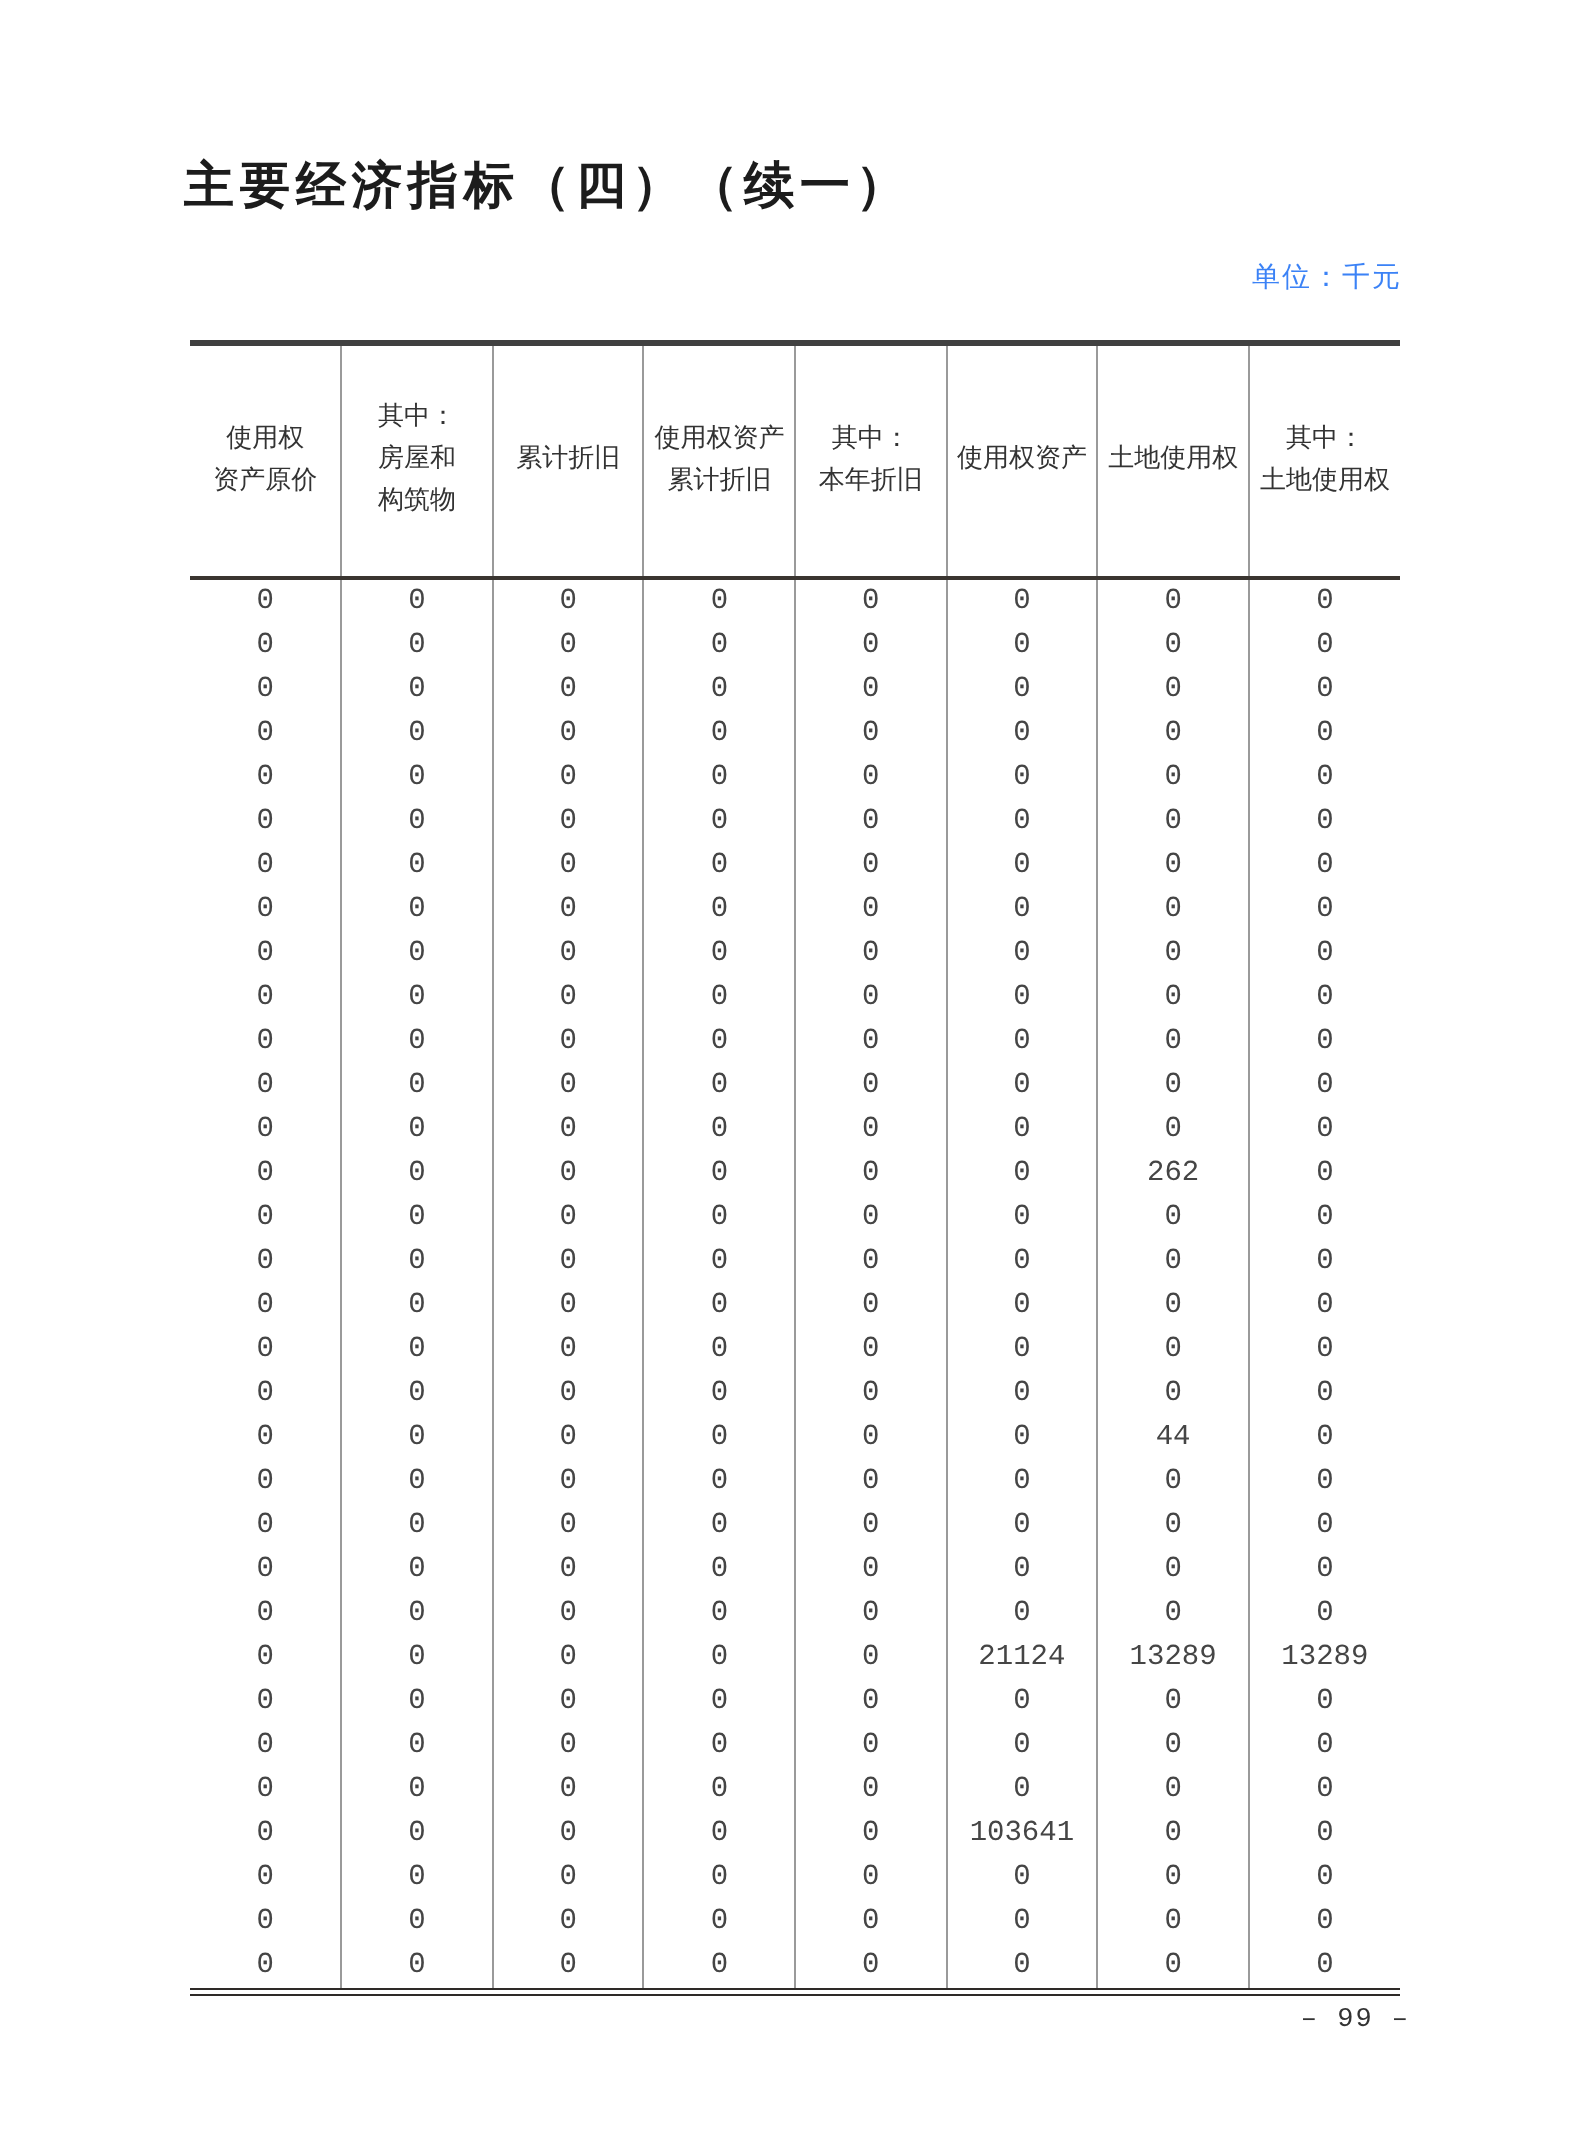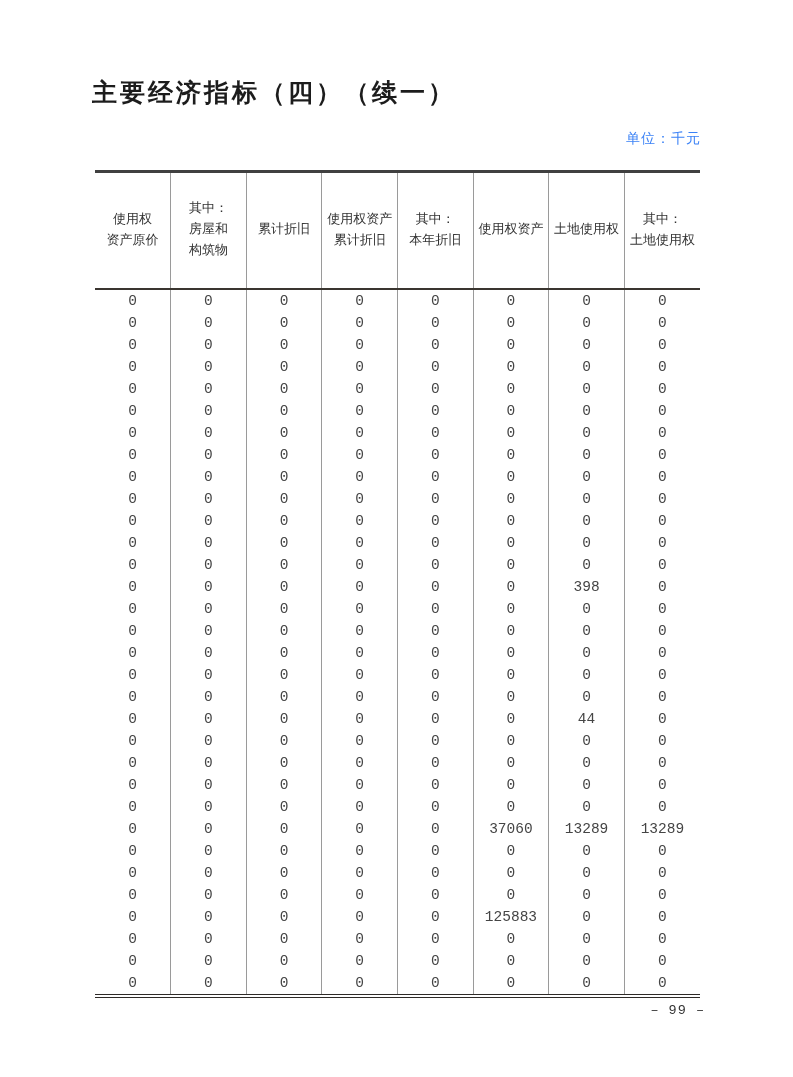--- a/index.html
+++ b/index.html
@@ -238,21 +238,21 @@
           <td>0</td>
           <td>0</td>
         </tr>
         <tr>
           <td>0</td>
           <td>0</td>
           <td>0</td>
           <td>0</td>
           <td>0</td>
           <td>0</td>
-          <td>398</td>
+          <td>262</td>
           <td>0</td>
         </tr>
         <tr>
           <td>0</td>
           <td>0</td>
           <td>0</td>
           <td>0</td>
           <td>0</td>
           <td>0</td>
           <td>0</td>
@@ -347,21 +347,21 @@
           <td>0</td>
           <td>0</td>
           <td>0</td>
         </tr>
         <tr>
           <td>0</td>
           <td>0</td>
           <td>0</td>
           <td>0</td>
           <td>0</td>
-          <td>37060</td>
+          <td>21124</td>
           <td>13289</td>
           <td>13289</td>
         </tr>
         <tr>
           <td>0</td>
           <td>0</td>
           <td>0</td>
           <td>0</td>
           <td>0</td>
           <td>0</td>
@@ -387,21 +387,21 @@
           <td>0</td>
           <td>0</td>
           <td>0</td>
         </tr>
         <tr>
           <td>0</td>
           <td>0</td>
           <td>0</td>
           <td>0</td>
           <td>0</td>
-          <td>125883</td>
+          <td>103641</td>
           <td>0</td>
           <td>0</td>
         </tr>
         <tr>
           <td>0</td>
           <td>0</td>
           <td>0</td>
           <td>0</td>
           <td>0</td>
           <td>0</td>

